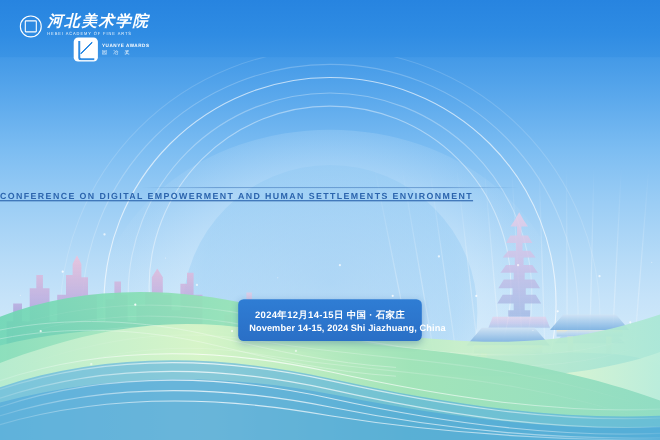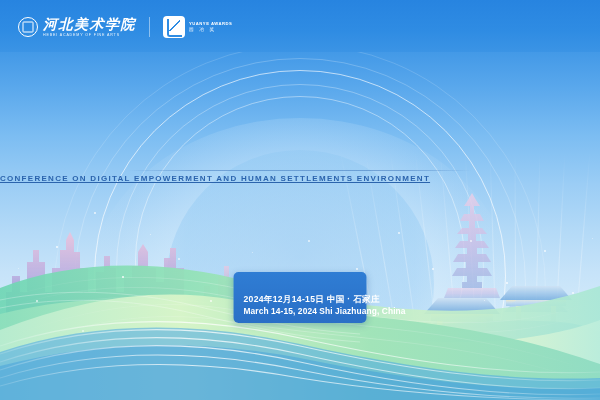--- a/index.html
+++ b/index.html
@@ -29,22 +29,23 @@
 
   
   .header-band{
     position:absolute; left:0; top:0; width:600px; height:52px;
     background:linear-gradient(180deg,#2784e0 0%,#2f8ce3 60%,#3b94e5 100%);
   }
 
   
   .logo-row{
     position:absolute; left:18px; top:13px;
-    display:flex; align-items:center; gap:0;
+    display:flex; align-items:flex-end; gap:0;
     height:28px;
+    flex-direction:column;
   }
   .hbafa-logo{ display:flex; align-items:center; gap:5px; }
   .hbafa-seal{
     width:20px; height:20px; border-radius:50%;
     border:1.4px solid #ffffff; position:relative; flex:none;
   }
   .hbafa-seal::after{
     content:""; position:absolute; left:50%; top:50%;
     width:9px; height:9px; transform:translate(-50%,-50%);
     border:1.2px solid #ffffff; border-radius:1px;
@@ -176,21 +177,21 @@
   .organizer{
     position:absolute; left:0; top:207px; width:600px;
     text-align:center;
     font-size:10.5px; font-weight:500; letter-spacing:.6px;
     color:#2f6bb3; line-height:16px; white-space:nowrap;
   }
 
   
   .date-badge{
     position:absolute; left:50%; top:272px; transform:translateX(-50%);
-    width:133px; padding:21px 10px 6px;
+    width:167px; padding:8px 10px 6px;
     border-radius:5px;
     background:linear-gradient(180deg,#2f7dd4 0%,#2a6fc6 100%);
     box-shadow:0 2px 7px rgba(22,74,140,.30);
     text-align:center;
   }
   .date-cn{
     font-size:8.6px; font-weight:700; color:#ffffff;
     letter-spacing:.3px; line-height:12px; white-space:nowrap;
   }
   .date-en{
@@ -456,16 +457,16 @@
     <div class="sparkle" style="left:484px; top:300px; width:1.4px; height:1.4px; opacity:.6"></div>
     <div class="sparkle" style="left:340px; top:300px; width:1.5px; height:1.5px; opacity:.6"></div>
     <div class="sparkle" style="left:268px; top:318px; width:1.6px; height:1.6px; opacity:.6"></div>
     <div class="sparkle" style="left:82px;  top:330px; width:1.5px; height:1.5px; opacity:.55"></div>
     <div class="sparkle" style="left:18px;  top:268px; width:1.4px; height:1.4px; opacity:.5"></div>
     <div class="sparkle" style="left:592px; top:238px; width:1.4px; height:1.4px; opacity:.5"></div>
   </div>
 
   <div class="date-badge">
     <div class="date-cn">2024年12月14-15日  中国 · 石家庄</div>
-    <div class="date-en">March 14-15, 2024 Shi Jiazhuang, China</div>
+    <div class="date-en">November 14-15, 2024 Shi Jiazhuang, China</div>
   </div>
 
 </div>
 
 </body></html>

